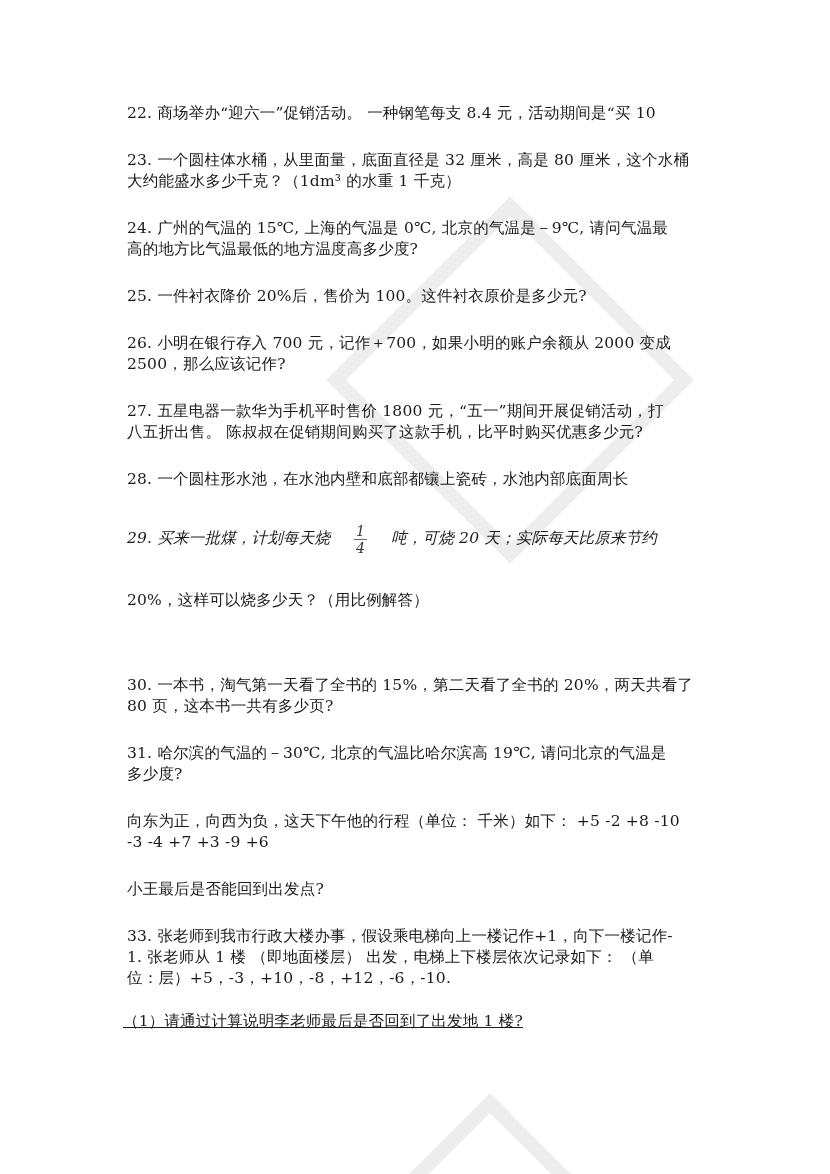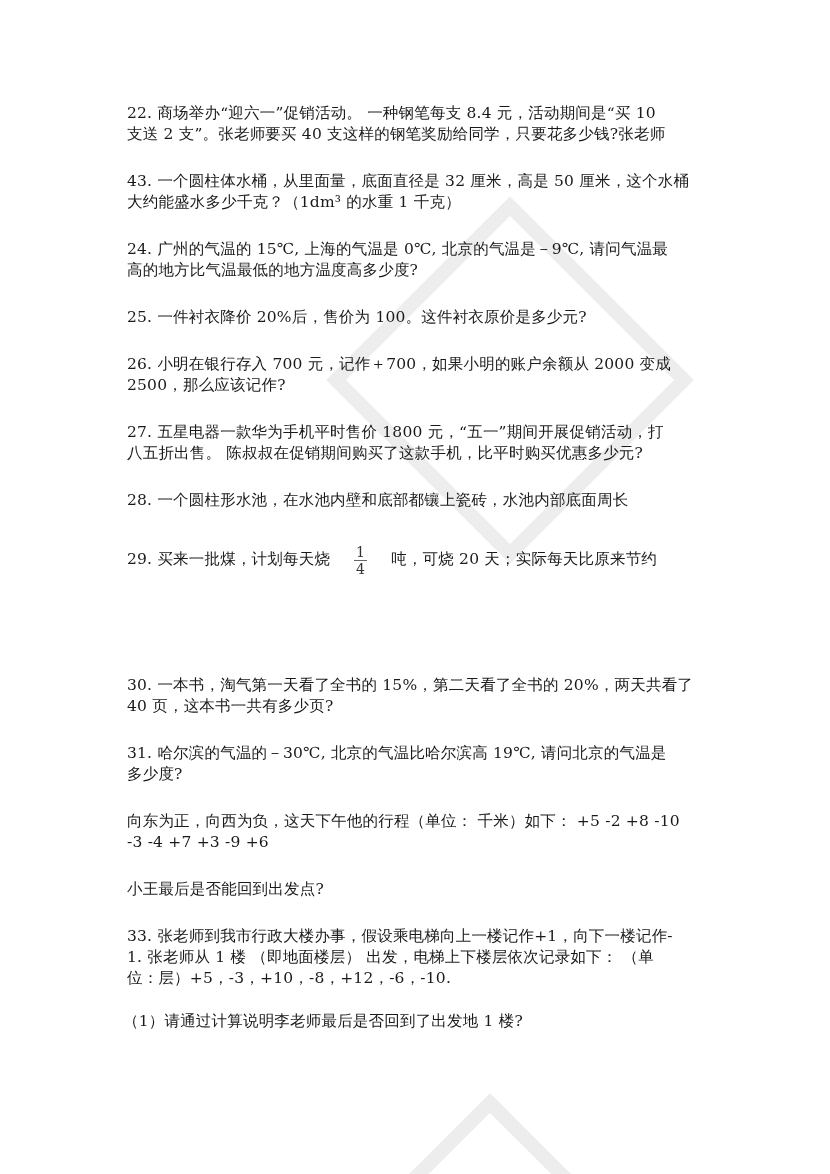--- a/index.html
+++ b/index.html
@@ -67,26 +67,25 @@
       <div class="wm-box"></div>
     </div>
   <div class="watermark wm2">
       <div class="wm-box"></div>
     </div>
 
   <div class="content">
 
     <p class="q">
       <span class="line">22. 商场举办“迎六一”促销活动。  一种钢笔每支 8.4 元，活动期间是“买 10</span>
-      <span class="line">支送 2 支”。张老师要买 40 支这样的钢笔奖励给同学，只要花多少钱?张老师</span>
     </p>
     <div style="height:26px"></div>
 
     <p class="q">
-      <span class="line">43. 一个圆柱体水桶，从里面量，底面直径是 32 厘米，高是 50 厘米，这个水桶</span>
+      <span class="line">23. 一个圆柱体水桶，从里面量，底面直径是 32 厘米，高是 80 厘米，这个水桶</span>
       <span class="line">大约能盛水多少千克？（1dm³ 的水重 1 千克）</span>
     </p>
     <div style="height:26px"></div>
 
     <p class="q">
       <span class="line">24. 广州的气温的 15℃, 上海的气温是 0℃, 北京的气温是－9℃, 请问气温最</span>
       <span class="line">高的地方比气温最低的地方温度高多少度?</span>
     </p>
     <div style="height:26px"></div>
 
@@ -105,31 +104,34 @@
       <span class="line">27. 五星电器一款华为手机平时售价 1800 元，“五一”期间开展促销活动，打</span>
       <span class="line">八五折出售。 陈叔叔在促销期间购买了这款手机，比平时购买优惠多少元?</span>
     </p>
     <div style="height:26px"></div>
 
     <p class="q">
       <span class="line">28. 一个圆柱形水池，在水池内壁和底部都镶上瓷砖，水池内部底面周长</span>
     </p>
     <div style="height:30px"></div>
 
-    <p class="q" style="line-height:36px;">
+    <p class="q" style="line-height:36px;font-style:italic;">
       <span class="line">
         <span>29. 买来一批煤，计划每天烧</span><span class="frac"><span class="num">1</span><span class="den">4</span></span><span>吨，可烧 20 天；实际每天比原来节约</span>
       </span>
     </p>
     <div style="height:34px"></div>
+    <p class="q">
+      <span class="line">20%，这样可以烧多少天？（用比例解答）</span>
+    </p>
     <div style="height:64px"></div>
 
     <p class="q">
       <span class="line">30. 一本书，淘气第一天看了全书的 15%，第二天看了全书的 20%，两天共看了</span>
-      <span class="line">40 页，这本书一共有多少页?</span>
+      <span class="line">80 页，这本书一共有多少页?</span>
     </p>
     <div style="height:26px"></div>
 
     <p class="q">
       <span class="line">31. 哈尔滨的气温的－30℃, 北京的气温比哈尔滨高 19℃, 请问北京的气温是</span>
       <span class="line">多少度?</span>
     </p>
     <div style="height:26px"></div>
 
     <p class="q">
@@ -141,18 +143,18 @@
       <span class="line">小王最后是否能回到出发点?</span>
     </p>
     <div style="height:26px"></div>
 
     <p class="q">
       <span class="line">33. 张老师到我市行政大楼办事，假设乘电梯向上一楼记作+1，向下一楼记作-</span>
       <span class="line">1. 张老师从 1 楼  （即地面楼层）  出发，电梯上下楼层依次记录如下：  （单</span>
       <span class="line">位：层）+5，-3，+10，-8，+12，-6，-10.</span>
     </p>
     <div style="height:22px"></div>
-    <p class="q" style="margin-left:-4px;">
+    <p class="q" style="margin-left:-4px;text-decoration:underline;">
       <span class="line">（1）请通过计算说明李老师最后是否回到了出发地 1 楼?</span>
     </p>
 
   </div>
 </div>
 
 </body></html>

